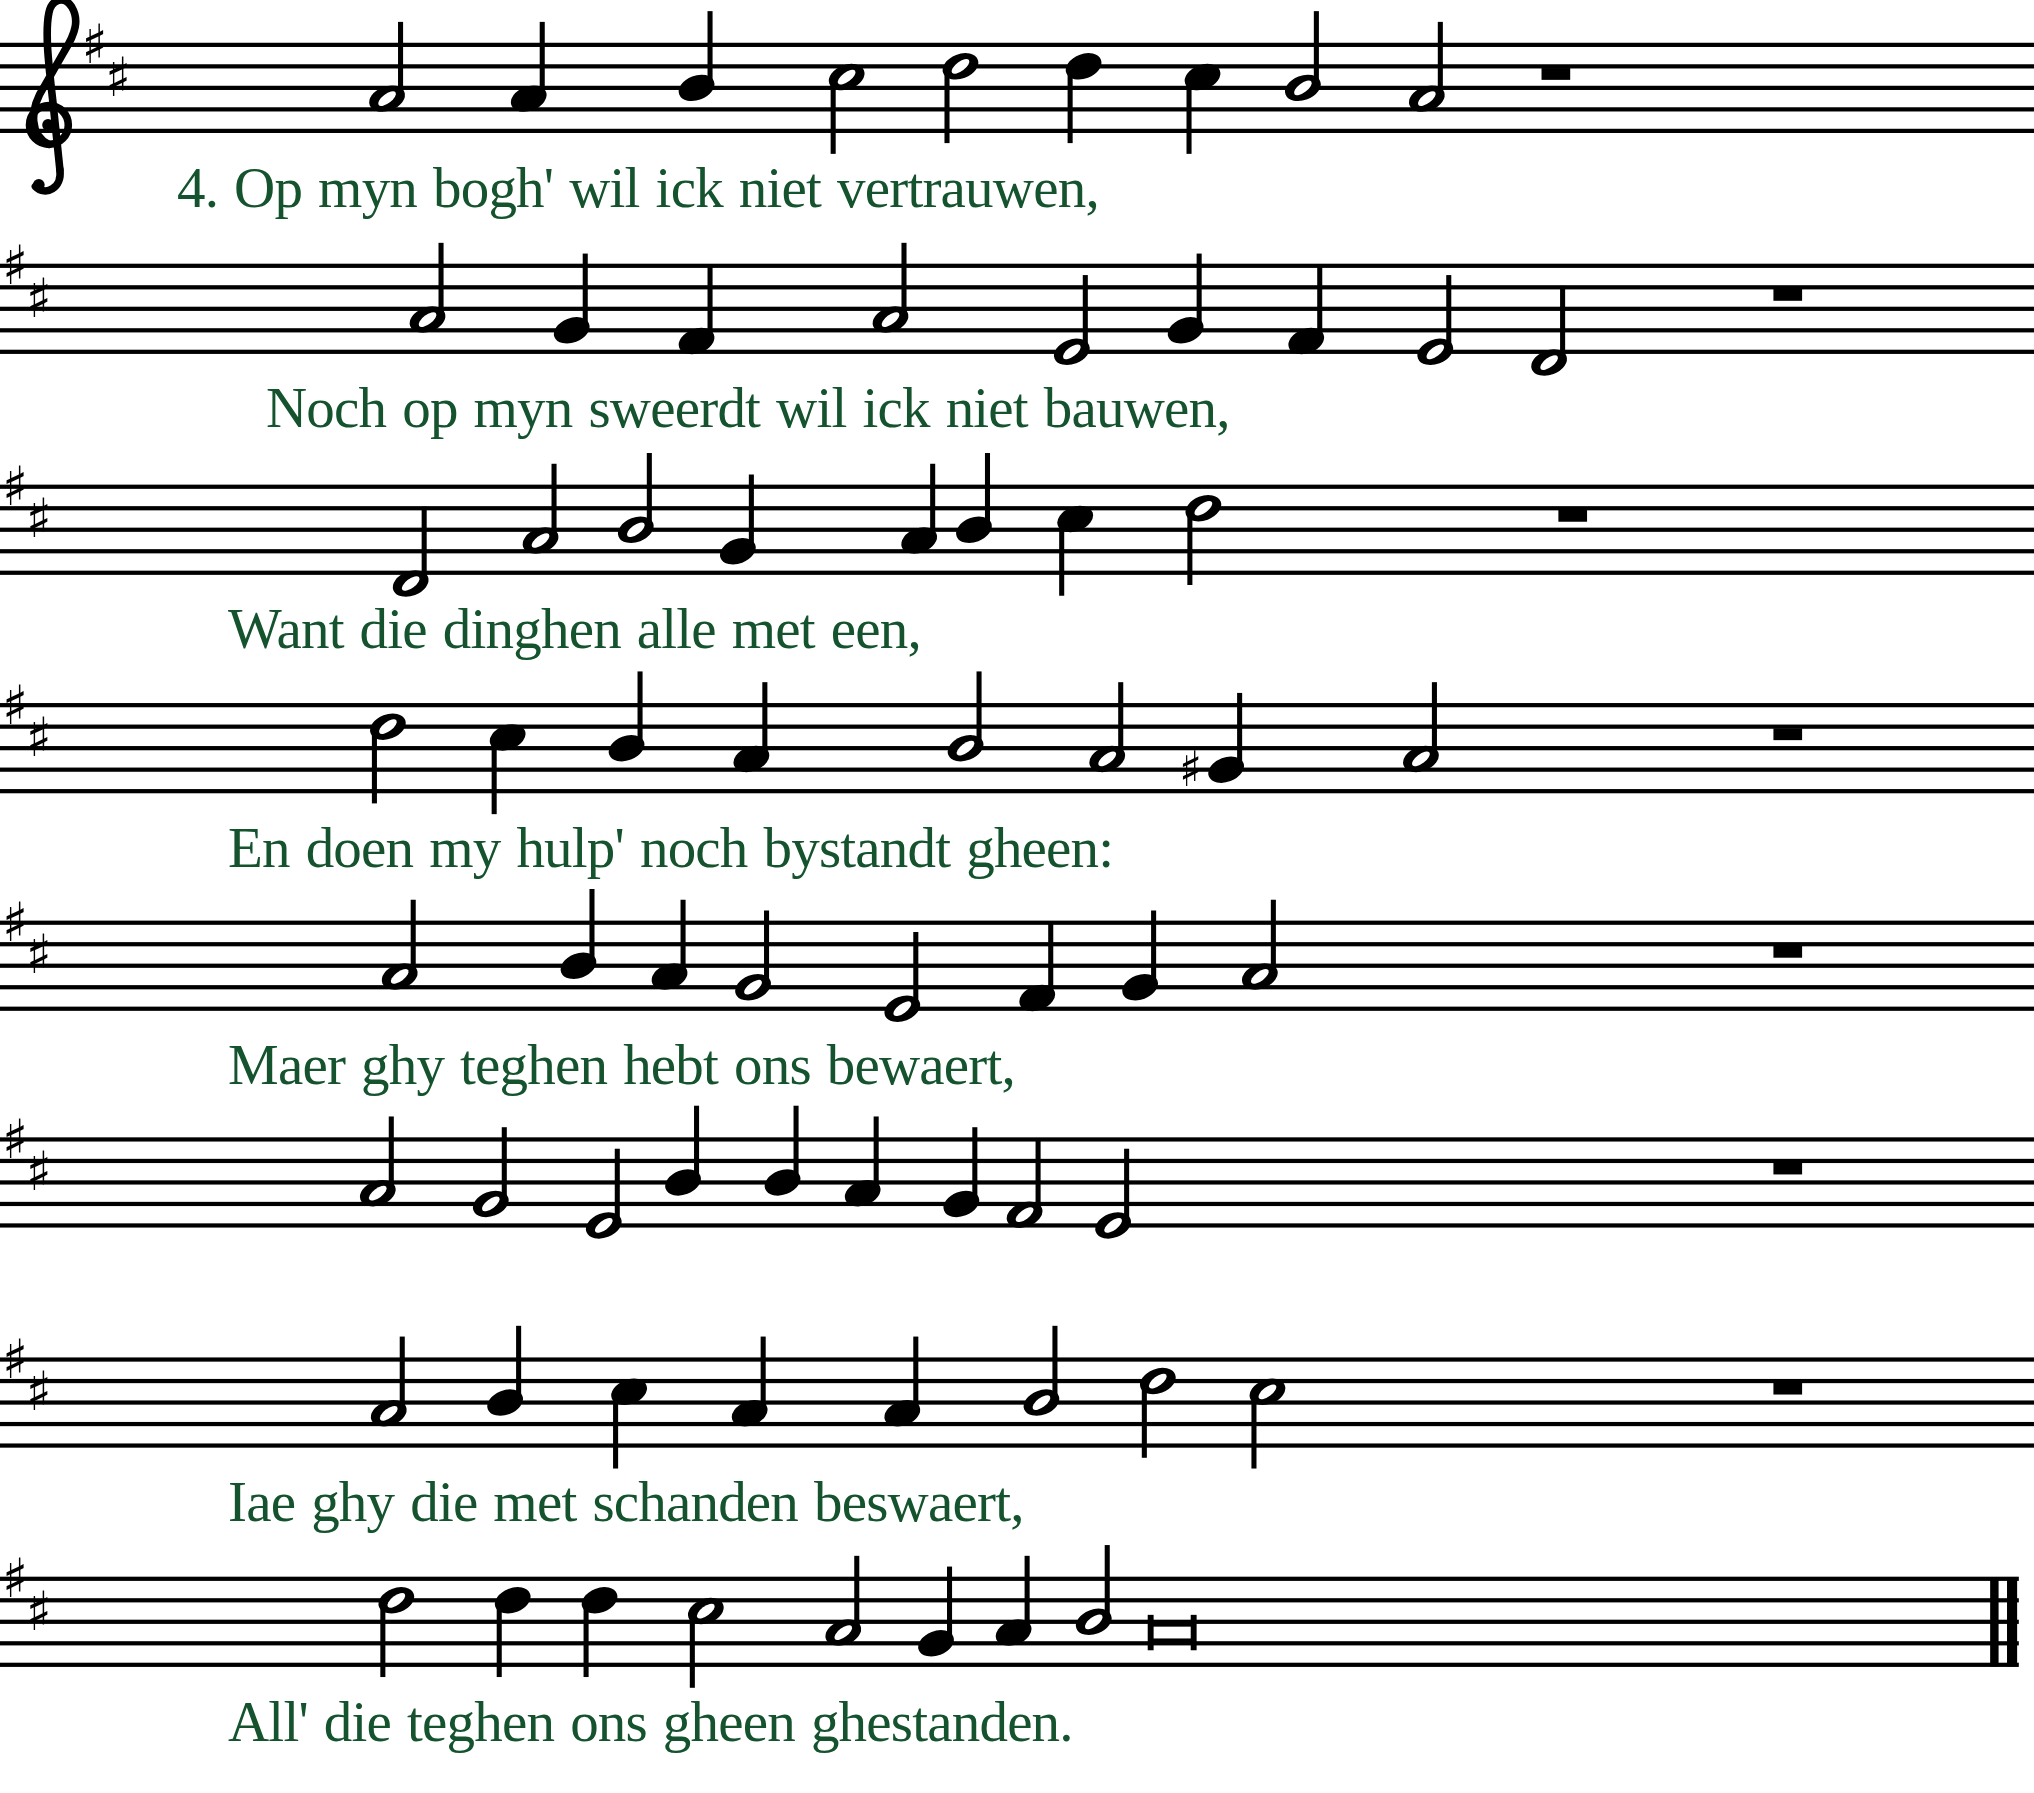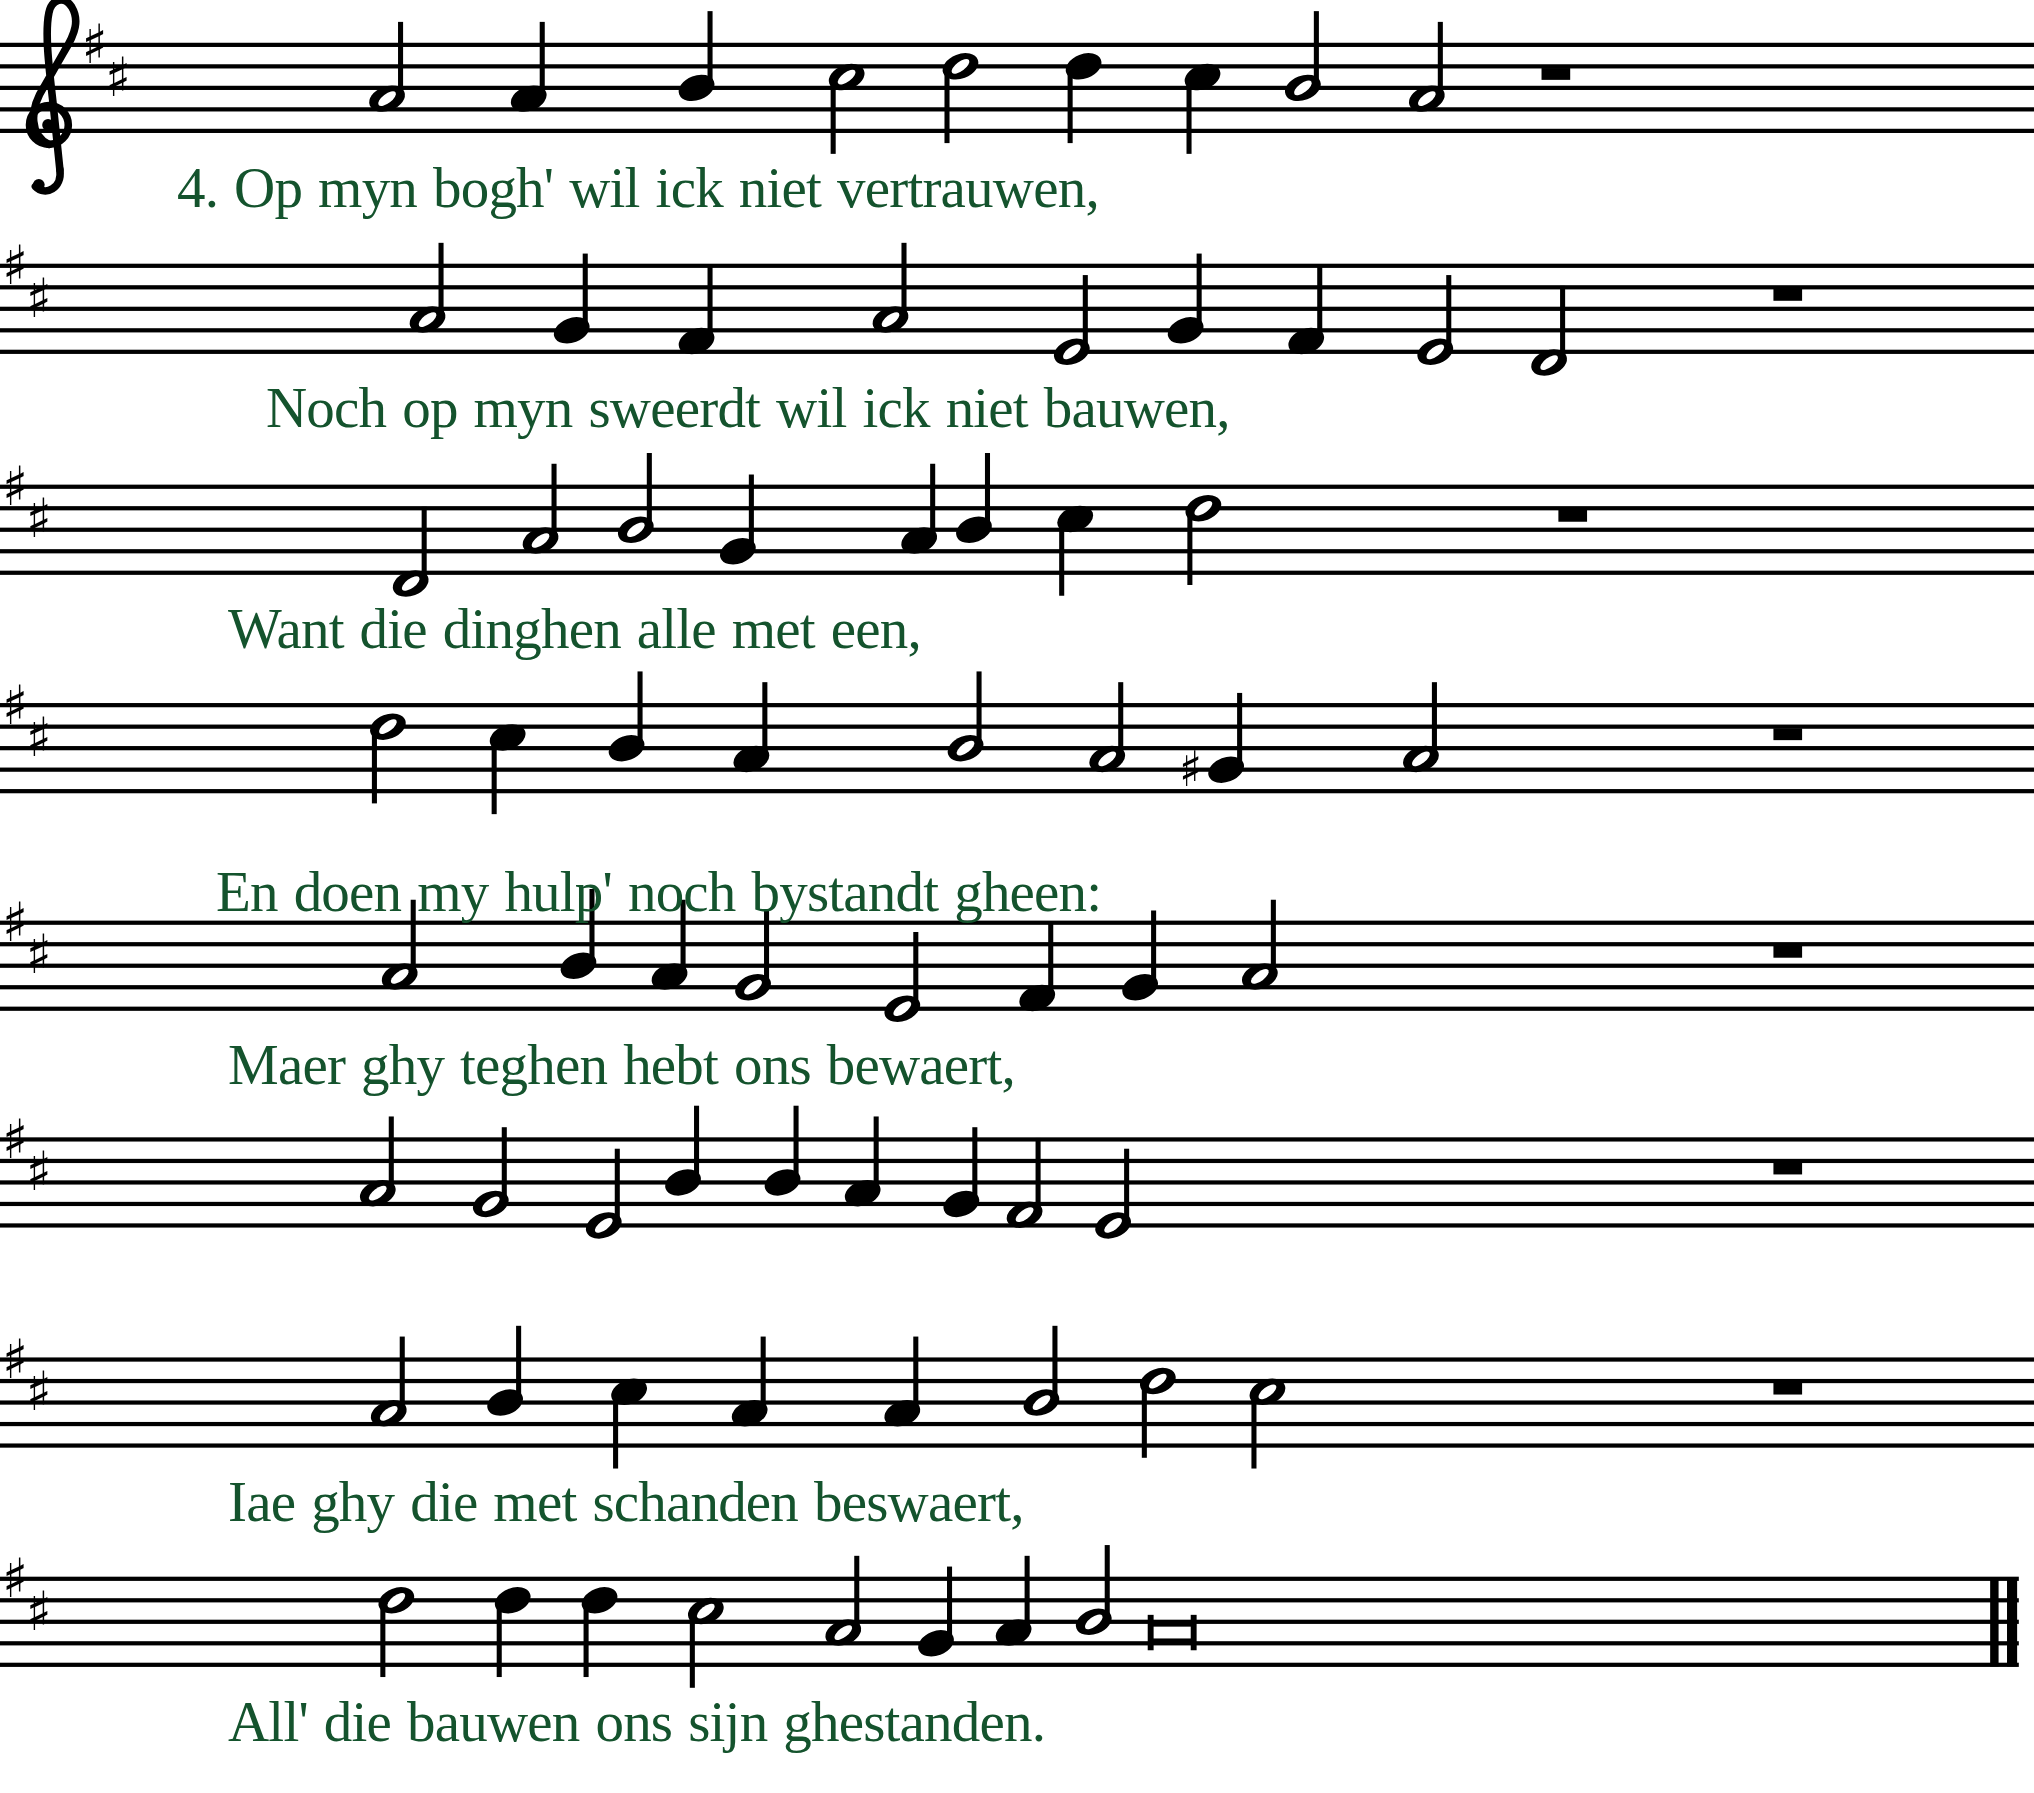--- a/index.html
+++ b/index.html
@@ -410,18 +410,18 @@
           <rect x="1361" y="1914.75" width="7" height="42" fill="#000000"></rect>
           <rect x="1412" y="1914.75" width="7" height="42" fill="#000000"></rect>
         </g>
         <rect x="2360" y="1870" width="10" height="106" fill="#000000"></rect>
         <rect x="2380" y="1870" width="12" height="106" fill="#000000"></rect>
       </g>
     </svg>
   <div class="lyric" style="top: 159px; left: 177px;">4. Op myn bogh' wil ick niet vertrauwen,</div>
   <div class="lyric" style="top: 379px; left: 228px; margin-left: 38px;">Noch op myn sweerdt wil ick niet bauwen,</div>
   <div class="lyric" style="top: 600px; left: 228px;">Want die dinghen alle met een,</div>
-  <div class="lyric" style="top: 819px; left: 216px; margin-top: 44px;">En doen my hulp' noch bystandt gheen:</div>
+  <div class="lyric" style="top: 819px; left: 228px;">En doen my hulp' noch bystandt gheen:</div>
   <div class="lyric" style="top: 1036px; left: 228px;">Maer ghy teghen hebt ons bewaert,</div>
   <div class="lyric" style="top: 1473px; left: 228px;">Iae ghy die met schanden beswaert,</div>
-  <div class="lyric" style="top: 1693px; left: 228px;">All' die bauwen ons sijn ghestanden.</div>
+  <div class="lyric" style="top: 1693px; left: 228px;">All' die teghen ons gheen ghestanden.</div>
 </div>
 
 
 </body></html>

